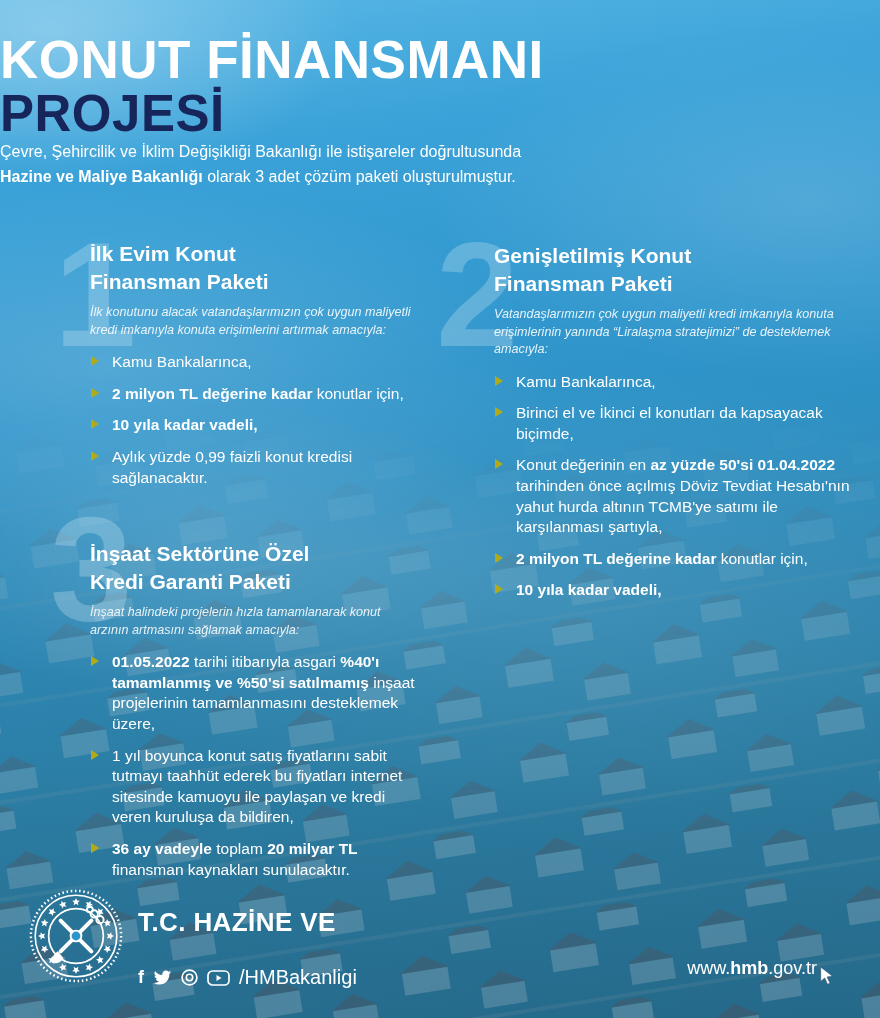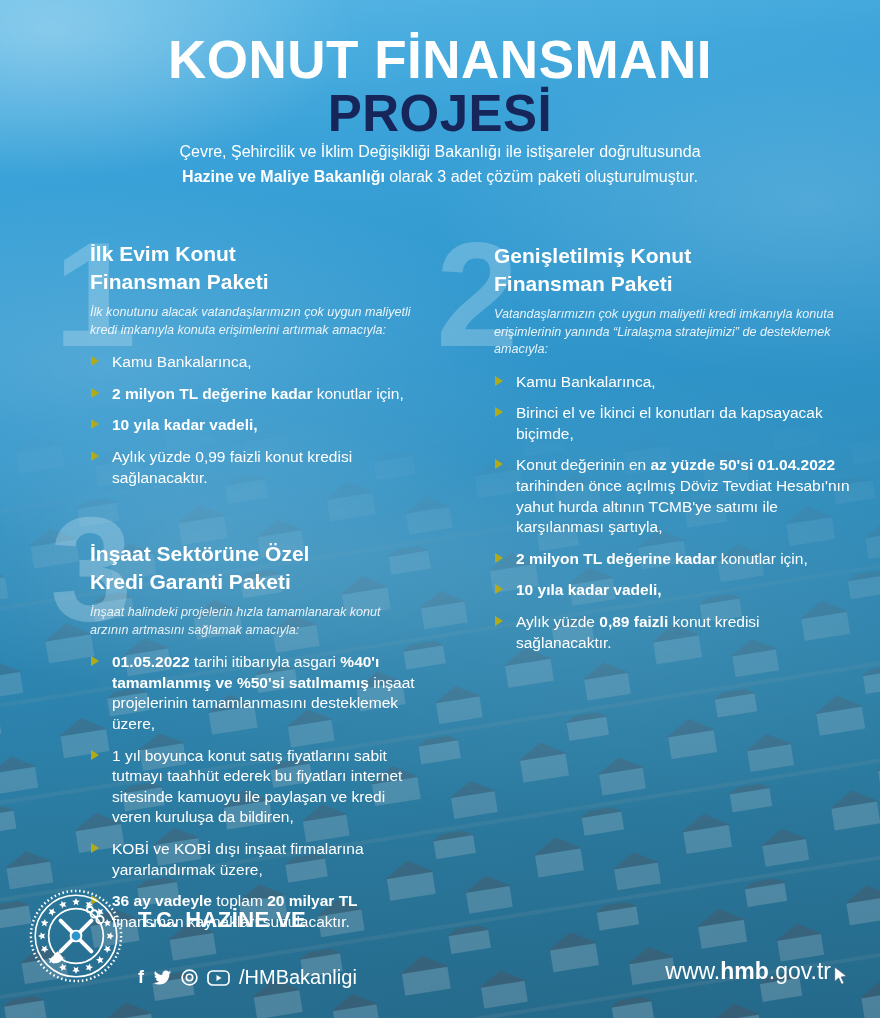--- a/index.html
+++ b/index.html
@@ -13,21 +13,21 @@
       radial-gradient(430px 210px at 6% 3%, rgba(255,255,255,0.30), transparent 70%),
       radial-gradient(520px 240px at 92% 20%, rgba(255,255,255,0.14), transparent 72%),
       radial-gradient(640px 260px at 12% 36%, rgba(255,255,255,0.16), transparent 70%),
       radial-gradient(520px 200px at 22% 54%, rgba(255,255,255,0.13), transparent 70%),
       radial-gradient(760px 320px at 62% 58%, rgba(255,255,255,0.09), transparent 72%);
   }
   .houses{position:absolute;left:0;bottom:0;pointer-events:none;}
   .tealglaze{position:absolute;left:0;bottom:0;width:880px;height:560px;pointer-events:none;
     background:linear-gradient(180deg, rgba(44,126,164,0) 0%, rgba(41,112,146,0.25) 55%, rgba(33,96,128,0.42) 100%);}
 
-  .hdr{position:absolute;top:32px;left:0;width:880px;text-align:center;z-index:3;}
+  .hdr{position:absolute;top:32px;left:0;width:880px;text-align:left;z-index:3;}
   .t1{font-size:53px;font-weight:bold;color:#ffffff;line-height:1.04;letter-spacing:0.5px;}
   .t2{font-size:51px;font-weight:bold;color:#16265a;line-height:1.0;margin-top:1px;letter-spacing:0.5px;}
   .sub{margin-top:1px;font-size:16px;line-height:1.55;color:#ffffff;}
   .bd{font-weight:bold;}
 
   .pkg{position:absolute;z-index:3;}
   #pkg1{left:90px;top:240px;width:322px;}
   #pkg2{left:494px;top:242px;width:358px;}
   #pkg3{left:90px;top:540px;width:330px;}
   .pkg-num{position:absolute;font-size:148px;font-weight:bold;line-height:0.9;
@@ -37,26 +37,26 @@
   #pkg3 .pkg-num{left:-40px;top:-38px;}
   .pkg-title{position:relative;z-index:1;font-size:21px;font-weight:bold;line-height:1.32;color:#fff;}
   .pkg-intro{position:relative;z-index:1;margin-top:9px;font-size:12.6px;font-style:italic;
     line-height:1.38;color:rgba(255,255,255,0.88);}
   .pkg-bullets{position:relative;z-index:1;list-style:none;margin:13px 0 0 0;padding:0;}
   .pkg-bullets li{position:relative;padding-left:22px;margin-bottom:10px;font-size:15.5px;line-height:1.33;color:#fff;margin-top:11px;}
   .arrow{position:absolute;left:1px;top:4px;width:0;height:0;
     border-left:8px solid #b2ab17;border-top:5px solid transparent;border-bottom:5px solid transparent;}
 
   .emblem{position:absolute;left:28px;top:888px;z-index:3;}
-  .org{position:absolute;left:138px;top:906px;z-index:3;font-size:22px;font-weight:bold;
+  .org{position:absolute;left:138px;top:906px;z-index:3;font-size:26px;font-weight:bold;
     line-height:1.3;letter-spacing:0.4px;color:#fff;text-align:center;}
   .social{position:absolute;left:138px;top:966px;z-index:3;display:flex;align-items:center;gap:9px;}
   .social .fb{font-size:18px;font-weight:bold;line-height:1;transform:translateY(-1px);}
   .handle{font-size:20px;color:#fff;}
-  .site{position:absolute;right:30px;top:958px;z-index:3;font-size:23px;color:#fff;
+  .site{position:absolute;right:44px;top:958px;z-index:3;font-size:18px;color:#fff;
     display:flex;align-items:flex-start;}
   .site .cursor{margin-left:2px;margin-top:8px;}
 </style>
 </head>
 <body>
 
 <div class="poster">
 
   <svg class="houses" width="880" height="600" viewBox="0 0 880 600">
     <defs>
@@ -114,35 +114,34 @@
       <span>Genişletilmiş Konut</span><br>
       <span>Finansman Paketi</span>
     </div>
     <div class="pkg-intro">Vatandaşlarımızın çok uygun maliyetli kredi imkanıyla konuta erişimlerinin yanında “Liralaşma stratejimizi” de desteklemek amacıyla:</div>
     <ul class="pkg-bullets">
         <li><span class="arrow"></span><span>Kamu Bankalarınca,</span></li>
         <li><span class="arrow"></span><span>Birinci el ve İkinci el konutları da kapsayacak biçimde,</span></li>
         <li><span class="arrow"></span><span>Konut değerinin en </span><span class="bd">az yüzde 50'si 01.04.2022</span><span> tarihinden önce açılmış Döviz Tevdiat Hesabı'nın yahut hurda altının TCMB'ye satımı ile karşılanması şartıyla,</span></li>
         <li><span class="arrow"></span><span class="bd">2 milyon TL değerine kadar</span><span> konutlar için,</span></li>
         <li><span class="arrow"></span><span class="bd">10 yıla kadar vadeli,</span></li>
-        <li><span class="arrow"></span><span>Aylık yüzde </span><span class="bd">0,89 faizli</span><span> konut kredisi sağlanacaktır.</span></li>
       </ul>
   </div>
 
   <div class="pkg" id="pkg3">
     <div class="pkg-num">3</div>
     <div class="pkg-title">
       <span>İnşaat Sektörüne Özel</span><br>
       <span>Kredi Garanti Paketi</span>
     </div>
     <div class="pkg-intro">İnşaat halindeki projelerin hızla tamamlanarak konut arzının artmasını sağlamak amacıyla:</div>
     <ul class="pkg-bullets">
         <li><span class="arrow"></span><span class="bd">01.05.2022</span><span> tarihi itibarıyla asgari </span><span class="bd">%40'ı tamamlanmış ve %50'si satılmamış</span><span> inşaat projelerinin tamamlanmasını desteklemek üzere,</span></li>
         <li><span class="arrow"></span><span>1 yıl boyunca konut satış fiyatlarını sabit tutmayı taahhüt ederek bu fiyatları internet sitesinde kamuoyu ile paylaşan ve kredi veren kuruluşa da bildiren,</span></li>
-        <li><span class="arrow"></span><span>KOBİ ve KOBİ dışı inşaat firmalarına yararlandırmak üzere,</span></li>
+        <li><span class="arrow"></span></li>
         <li><span class="arrow"></span><span class="bd">36 ay vadeyle</span><span> toplam </span><span class="bd">20 milyar TL</span><span> finansman kaynakları sunulacaktır.</span></li>
       </ul>
   </div>
 
   <svg class="emblem" width="96" height="96" viewBox="0 0 100 100">
     <g fill="none" stroke="#ffffff">
       <circle cx="50" cy="50" r="47" stroke-width="2.6" stroke-dasharray="1.6,2.8"></circle>
       <circle cx="50" cy="50" r="42.5" stroke-width="1.7"></circle>
       <circle cx="50" cy="50" r="28.5" stroke-width="1.8"></circle>
     </g>

